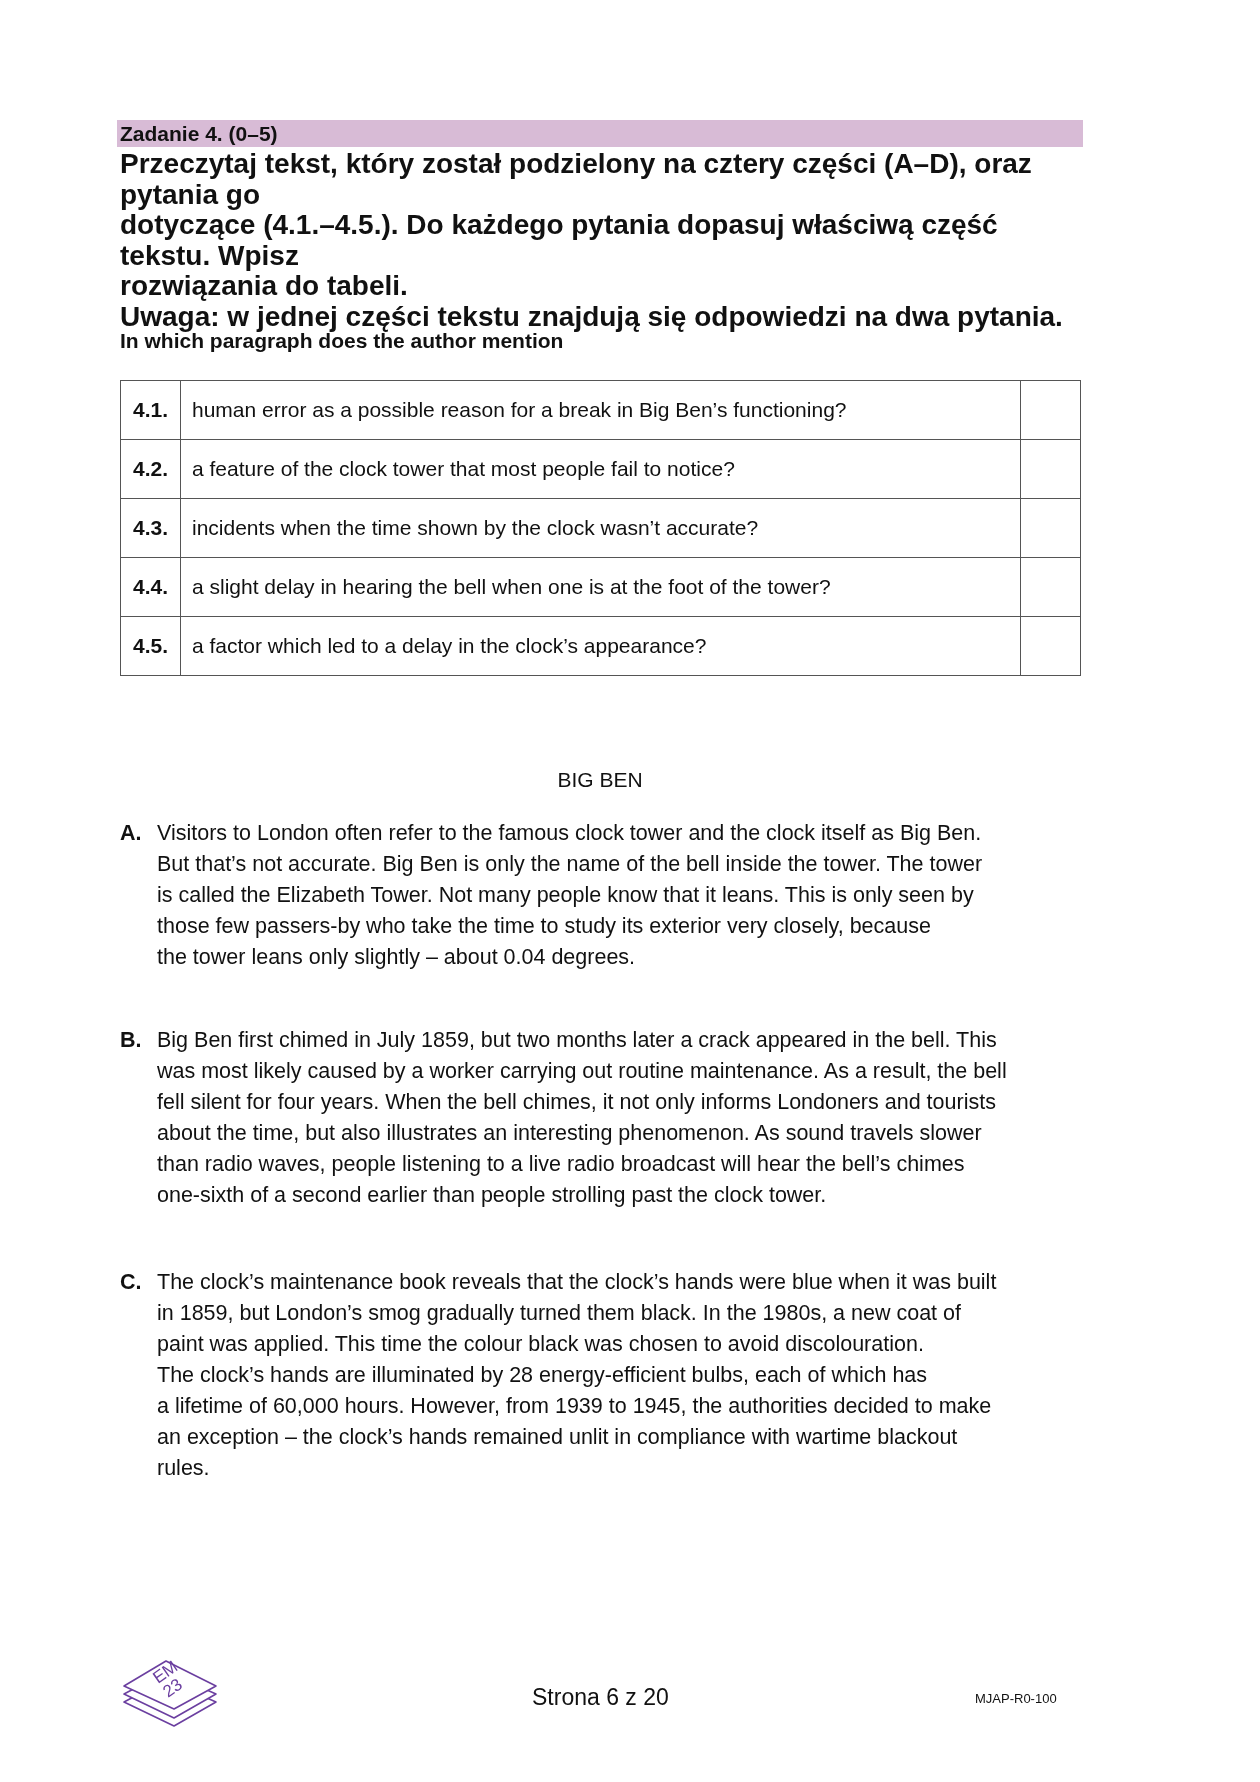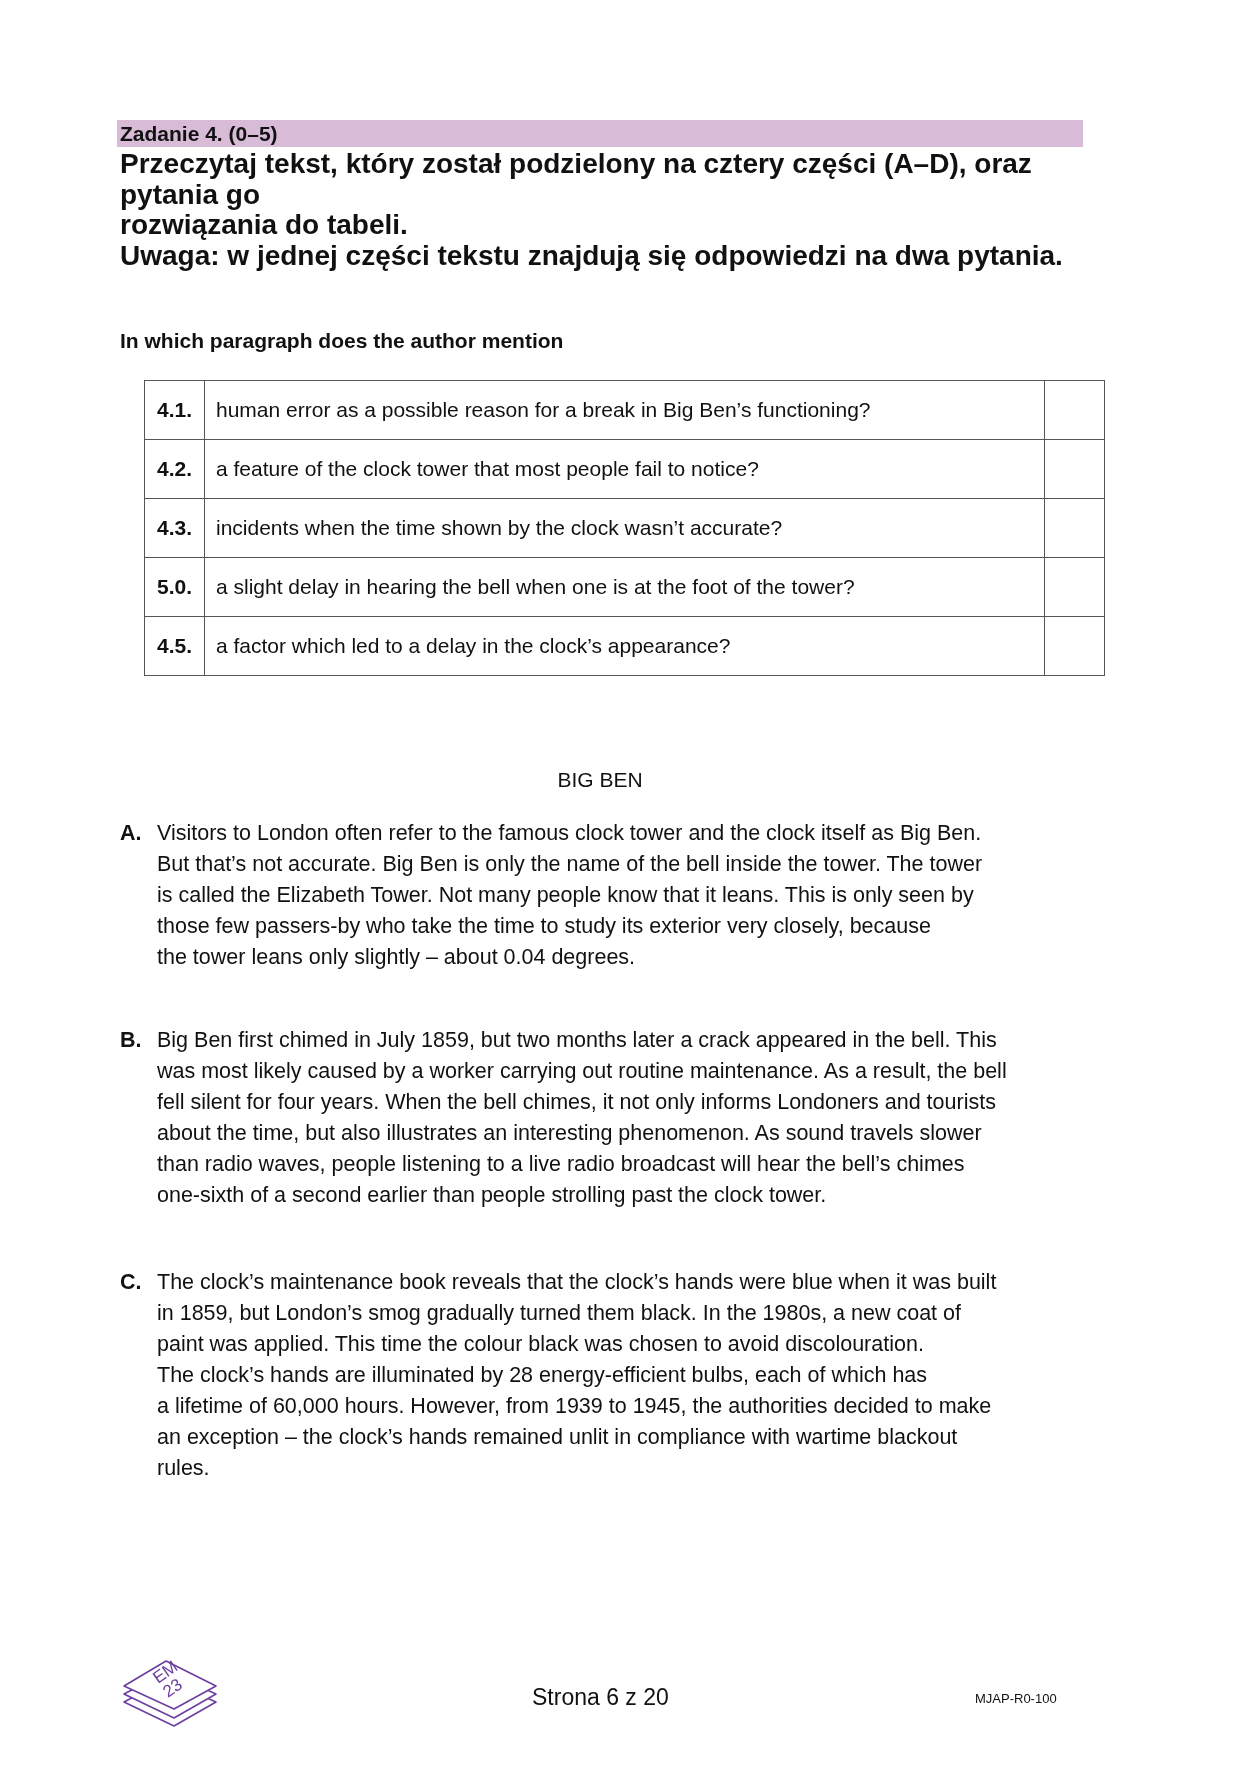--- a/index.html
+++ b/index.html
@@ -20,21 +20,21 @@
     font-size: 28px; font-weight: bold; line-height: 30.5px;
   }
   .instructions p { margin: 0; }
   .note-label { }
   .question-lead {
     position: absolute; left: 120px; top: 328px;
     font-size: 21px; font-weight: bold; line-height: 26px;
   }
   table.questions {
     position: absolute; left: 120px; top: 380px; width: 961px;
-    border-collapse: collapse; font-size: 21px; margin-left: 24px;
+    border-collapse: collapse; font-size: 21px;
   }
   table.questions td {
     border: 1.5px solid #555555; height: 58px; padding: 0;
     vertical-align: middle;
   }
   td.q-num { width: 59px; text-align: center; font-weight: bold; }
   td.q-text { padding-left: 11px !important; }
   td.q-answer { width: 59px; }
   .text-title {
     position: absolute; left: 0; width: 1200px; top: 767px; text-align: center;
@@ -63,20 +63,21 @@
   }
 </style>
 </head>
 <body>
 
 <div class="task-bar"></div>
 <div class="task-title">Zadanie 4. (0–5)</div>
 
 <div class="instructions">
   <p>Przeczytaj tekst, który został podzielony na cztery części (A–D), oraz pytania go</p>
+  <p>dotyczące (4.1.–4.5.). Do każdego pytania dopasuj właściwą część tekstu. Wpisz</p>
   <p>rozwiązania do tabeli.</p>
   <p><span class="note-label">Uwaga:</span><span> w jednej części tekstu znajdują się odpowiedzi na dwa pytania.</span></p>
 </div>
 
 <div class="question-lead">In which paragraph does the author mention</div>
 
 <table class="questions">
   <tbody>
     <tr>
       <td class="q-num">4.1.</td>
@@ -87,21 +88,21 @@
       <td class="q-num">4.2.</td>
       <td class="q-text">a feature of the clock tower that most people fail to notice?</td>
       <td class="q-answer"></td>
     </tr>
     <tr>
       <td class="q-num">4.3.</td>
       <td class="q-text">incidents when the time shown by the clock wasn’t accurate?</td>
       <td class="q-answer"></td>
     </tr>
     <tr>
-      <td class="q-num">5.0.</td>
+      <td class="q-num">4.4.</td>
       <td class="q-text">a slight delay in hearing the bell when one is at the foot of the tower?</td>
       <td class="q-answer"></td>
     </tr>
     <tr>
       <td class="q-num">4.5.</td>
       <td class="q-text">a factor which led to a delay in the clock’s appearance?</td>
       <td class="q-answer"></td>
     </tr>
   </tbody>
 </table>

